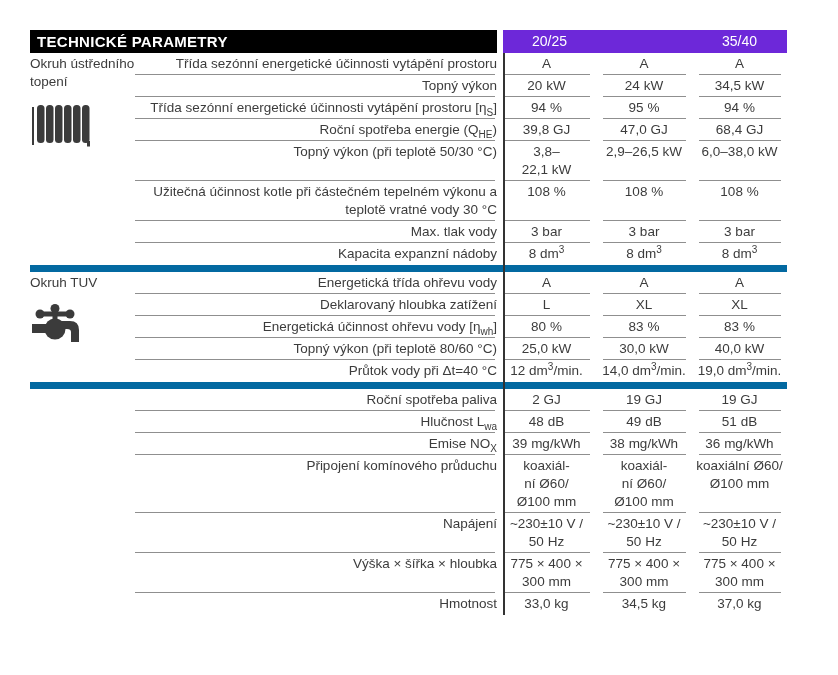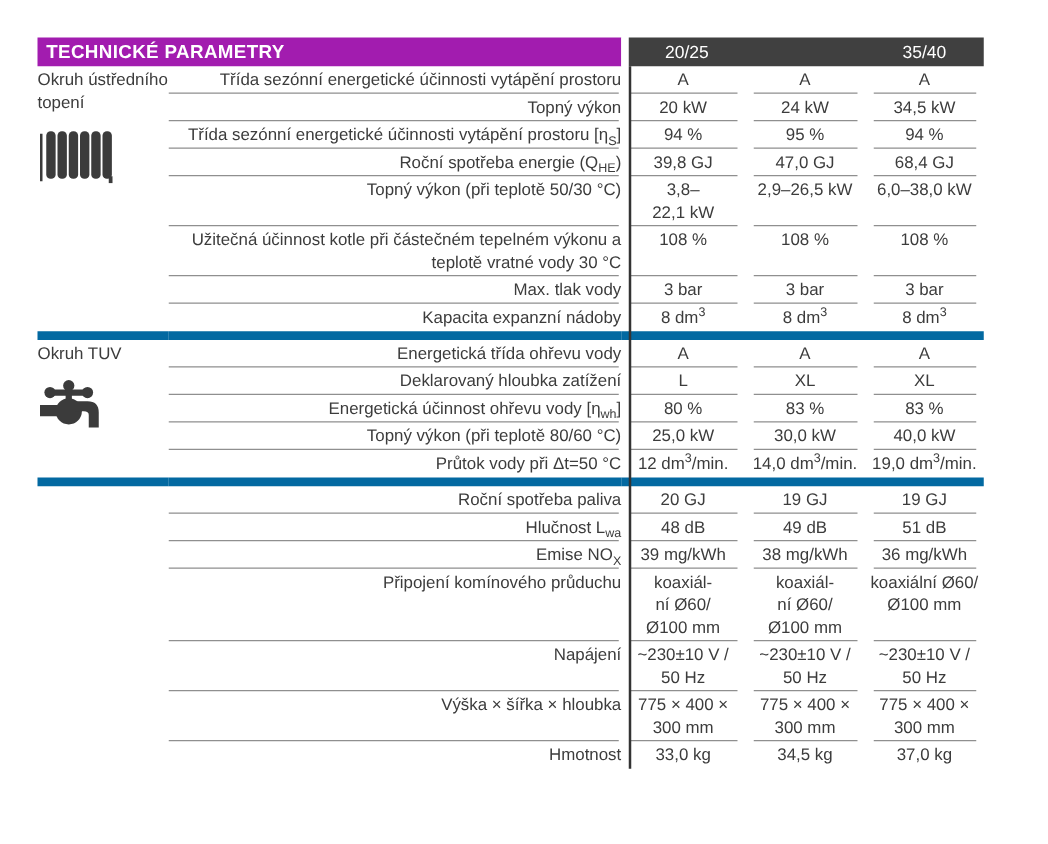--- a/index.html
+++ b/index.html
@@ -15,33 +15,33 @@
   .tablewrap {
     position: absolute;
     left: 30px;
     top: 30px;
     width: 757px;
   }
   
   .hdr { display: flex; height: 23px; }
   .hdr-left {
     width: 467px;
-    background: #a21caf;
+    background: #000000;
     color: #ffffff;
     font-size: 15px;
     font-weight: 700;
     letter-spacing: 0.3px;
     line-height: 23px;
     padding-left: 7px;
     box-sizing: border-box;
   }
   .hdr-gap { width: 6px; background: #ffffff; }
   .hdr-right {
     width: 284px;
-    background: #404040;
+    background: #6d28d9;
     color: #ffffff;
     display: flex;
     font-size: 14px;
     line-height: 23px;
   }
   .hcol { text-align: center; }
   .hcol.c1 { width: 93px; }
   .hcol.c2 { width: 96px; margin-top: 43px; }
   .hcol.c3 { width: 95px; }
   
@@ -208,30 +208,30 @@
           <td class="val">83 %</td>
           <td class="val">83 %</td>
         </tr>
         <tr>
           <td class="lbl">Topný výkon (při teplotě 80/60 °C)</td>
           <td class="val">25,0 kW</td>
           <td class="val">30,0 kW</td>
           <td class="val">40,0 kW</td>
         </tr>
         <tr class="group-end">
-          <td class="lbl">Průtok vody při Δt=50 °C</td>
+          <td class="lbl">Průtok vody při Δt=40 °C</td>
           <td class="val">12 dm<sup>3</sup>/min.</td>
           <td class="val">14,0 dm<sup>3</sup>/min.</td>
           <td class="val">19,0 dm<sup>3</sup>/min.</td>
         </tr>
 
         <tr>
           <td class="grp" rowspan="7"></td>
           <td class="lbl">Roční spotřeba paliva</td>
-          <td class="val">20 GJ</td>
+          <td class="val">2 GJ</td>
           <td class="val">19 GJ</td>
           <td class="val">19 GJ</td>
         </tr>
         <tr>
           <td class="lbl">Hlučnost L<sub>wa</sub></td>
           <td class="val">48 dB</td>
           <td class="val">49 dB</td>
           <td class="val">51 dB</td>
         </tr>
         <tr>

